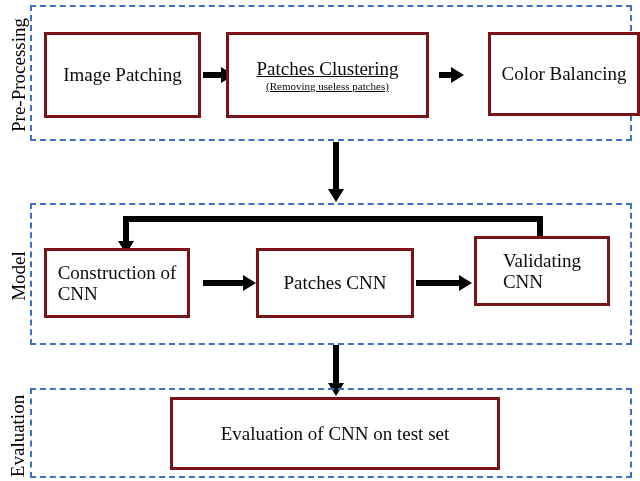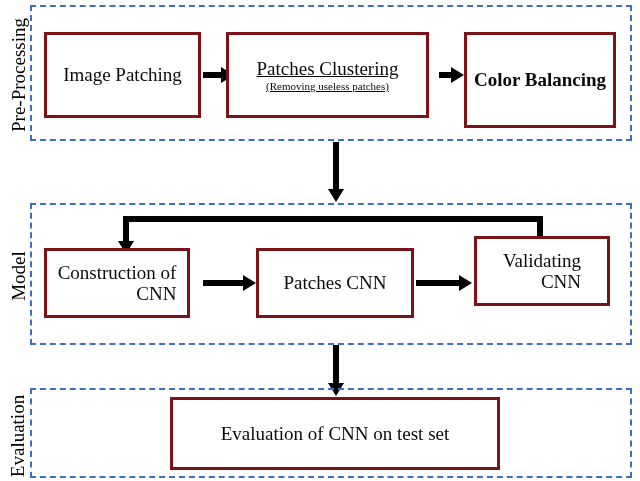--- a/index.html
+++ b/index.html
@@ -41,21 +41,21 @@
   .proc-box {
     position: absolute;
     border: 3px solid #7b1418;
     background: #ffffff;
     box-sizing: border-box;
     display: flex;
     flex-direction: column;
     align-items: center;
     justify-content: center;
     color: #0b0b0b;
-    text-align: right;
+    text-align: left;
     line-height: 1.12;
   }
   .proc-title {
     font-size: 19px;
     white-space: pre-line;
   }
   .proc-sub {
     font-size: 11px;
     margin-top: 1px;
   }
@@ -127,21 +127,21 @@
 
   <div class="arrow-h" style="left:203px; top:72px; width:18px;"></div>
 
   <div class="proc-box" style="left:226px; top:32px; width:203px; height:86px;text-decoration:underline;">
     <div class="proc-title">Patches Clustering</div>
     <div class="proc-sub">(Removing useless patches)</div>
   </div>
 
   <div class="arrow-h" style="left:439px; top:72px; width:12px;"></div>
 
-  <div class="proc-box" style="left:464px; top:32px; width:152px; height:96px;font-weight:bold;">
+  <div class="proc-box" style="left:488px; top:32px; width:152px; height:84px;">
     <div class="proc-title">Color Balancing</div>
   </div>
 
   <div class="arrow-v" style="left:333px; top:142px; width:6px; height:47px;"></div>
 
   <div class="stage-box" style="left:30px; top:203px; width:602px; height:142px;"></div>
 
   <div class="stage-label" style="left:-38px; top:265px; width:113px;">Model</div>
 
   <div class="line-v" style="left:537px; top:216px; width:6px; height:34px;"></div>

